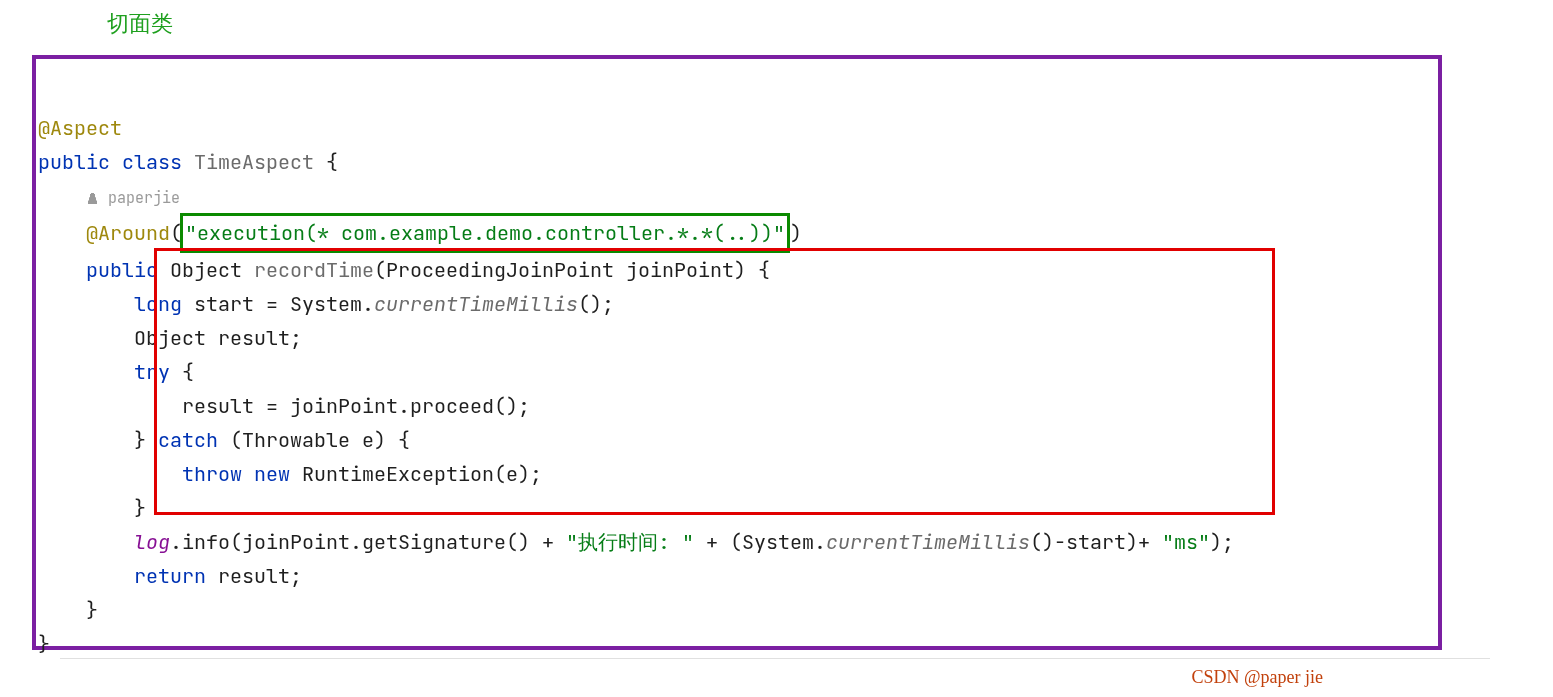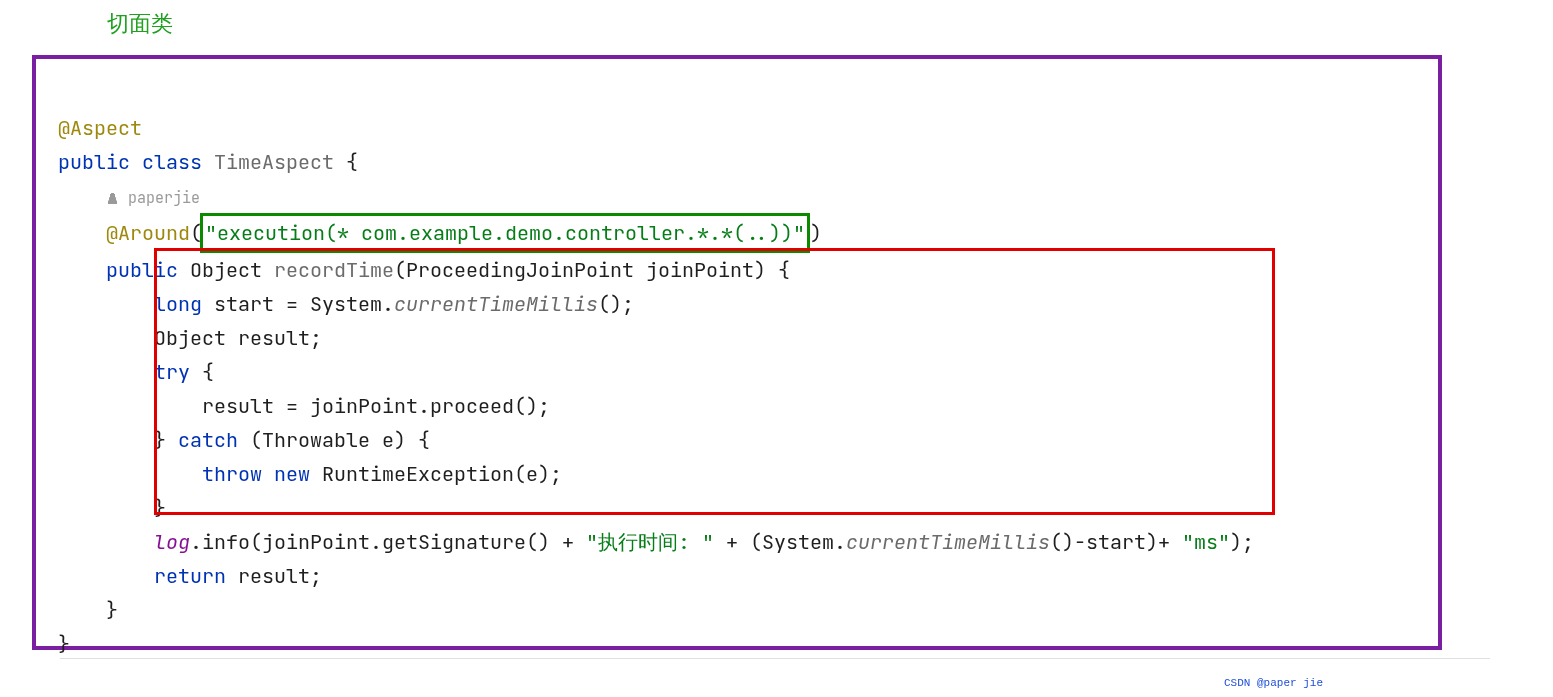--- a/index.html
+++ b/index.html
@@ -1,33 +1,33 @@
 <!DOCTYPE html>
 <html><head>
 <meta charset="utf-8">
 <style>
   html,body{margin:0;padding:0;background:#fff;font-family:"JetBrains Mono","Fira Code",Consolas,Menlo,monospace;font-size:20px;line-height:1.7;color:#1f1f1f}
   .page{position:relative;width:1353px;height:697px}
   .label-aspect{position:absolute;left:107px;top:5px;color:#1fa01f;font-family:"Microsoft YaHei",sans-serif;font-size:22px}
   .label-pointcut{position:absolute;left:240px;top:150px;color:#1fa01f;font-family:"Microsoft YaHei",sans-serif;font-size:20px}
   .label-advice{position:absolute;left:1278px;top:279px;color:#1fa01f;font-family:"Microsoft YaHei",sans-serif;font-size:22px}
-  .box-purple{position:absolute;left:32px;top:55px;width:1410px;height:595px;border:4px solid #7b1fa2;padding:18px 10px 10px 22px;box-sizing:border-box;background:#fff}
+  .box-purple{position:absolute;left:32px;top:55px;width:1410px;height:595px;border:4px solid #7b1fa2;padding:18px 10px 10px 2px;box-sizing:border-box;background:#fff}
   .box-green{display:inline-block;border:3px solid #0b8a00;padding:0 2px;margin-left:-2px}
   .box-red{position:absolute;left:154px;top:248px;width:1115px;height:261px;border:3px solid #e10000;pointer-events:none}
   .code{white-space:pre;position:relative}
   .kw{color:#0033b3}
   .anno{color:#9e880d}
   .cls{color:#6b6b6b}
   .mtd{color:#6b6b6b;font-style:italic}
   .field{color:#871094;font-style:italic}
   .str{color:#067d17}
   .plain{color:#1f1f1f}
   .authortag{color:#9a9a9a;font-size:15px}
   .authoricon{display:inline-block;width:13px;height:13px;background:#9a9a9a;mask:radial-gradient(circle at 50% 35%,#000 25%,transparent 26%),radial-gradient(ellipse at 50% 90%,#000 45%,transparent 46%);-webkit-mask:radial-gradient(circle at 50% 35%,#000 25%,transparent 26%),radial-gradient(ellipse at 50% 90%,#000 45%,transparent 46%);vertical-align:-1px}
-  .watermark{position:absolute;right:30px;bottom:4px;color:#1d4ed8;font-family:Liberation Mono, monospace;font-size:11px}
+  .watermark{position:absolute;right:30px;bottom:4px;color:#c2410c;font-family:Liberation Serif, serif;font-size:18px}
   .hr{position:absolute;left:60px;bottom:38px;width:1430px;height:1px;background:#e0e0e0}
 </style>
 </head>
 <body>
 
 <div class="page">
   <div class="label-aspect">切面类</div>
   <div class="label-pointcut">切点表达式</div>
   <div class="label-advice">通知</div>
 

